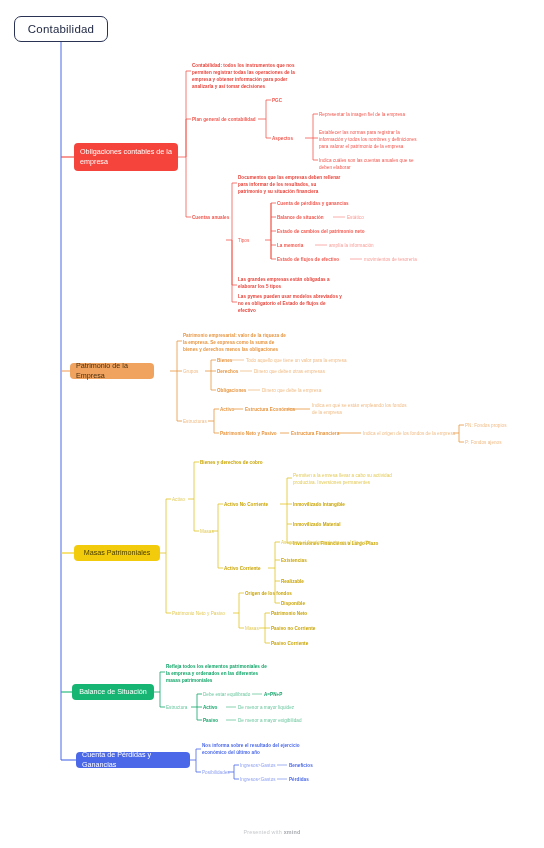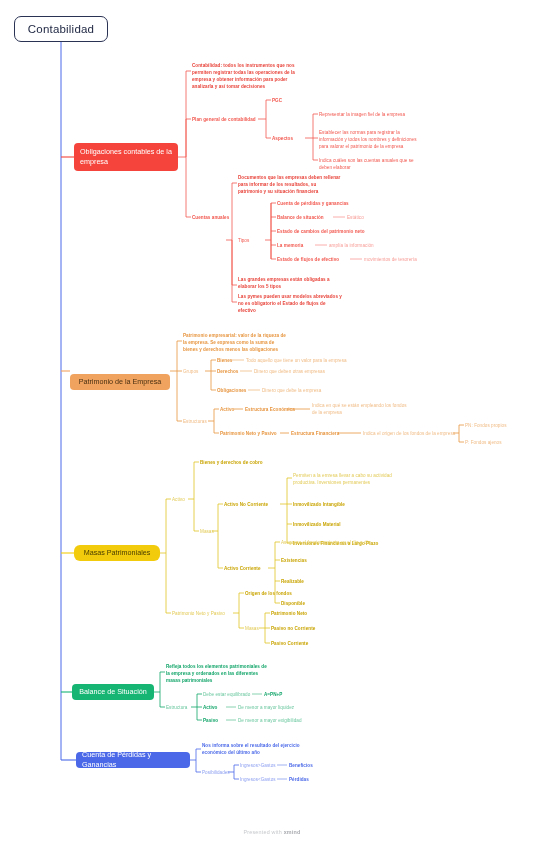--- a/index.html
+++ b/index.html
@@ -20,22 +20,22 @@
     display:flex;align-items:center;justify-content:center;
     font-size:11.5px;color:#222a45;letter-spacing:.2px;
   }
 
   
   .main{
     border-radius:4px;display:flex;align-items:center;
     padding:3px 6px;font-size:7.2px;line-height:1.35;
   }
   .main.red{left:74px;top:143px;width:104px;min-height:28px;background:#f5443b;color:#fff;}
-  .main.orange{left:70px;top:363px;width:100px;height:16px;background:#f0a35e;color:#4a3012;justify-content:center;margin-top:11px;}
-  .main.yellow{left:74px;top:545px;width:86px;height:16px;background:#f2cc0c;color:#4a3d00;justify-content:center;border-radius:6px;}
+  .main.orange{left:70px;top:363px;width:84px;height:16px;background:#f0a35e;color:#4a3012;justify-content:center;}
+  .main.yellow{left:74px;top:545px;width:86px;height:16px;background:#f2cc0c;color:#4a3d00;justify-content:center;}
   .main.green{left:72px;top:684px;width:82px;height:16px;background:#16b573;color:#fff;justify-content:center;}
   .main.blue{left:76px;top:752px;width:114px;height:16px;background:#4a68e8;color:#fff;justify-content:center;}
 
   
   .leaf{
     position:absolute;font-size:4.6px;line-height:1.55;
     letter-spacing:.05px;white-space:pre-line;
   }
   .leaf.b{font-weight:bold;}
   .c-red{color:#f2584f;}

